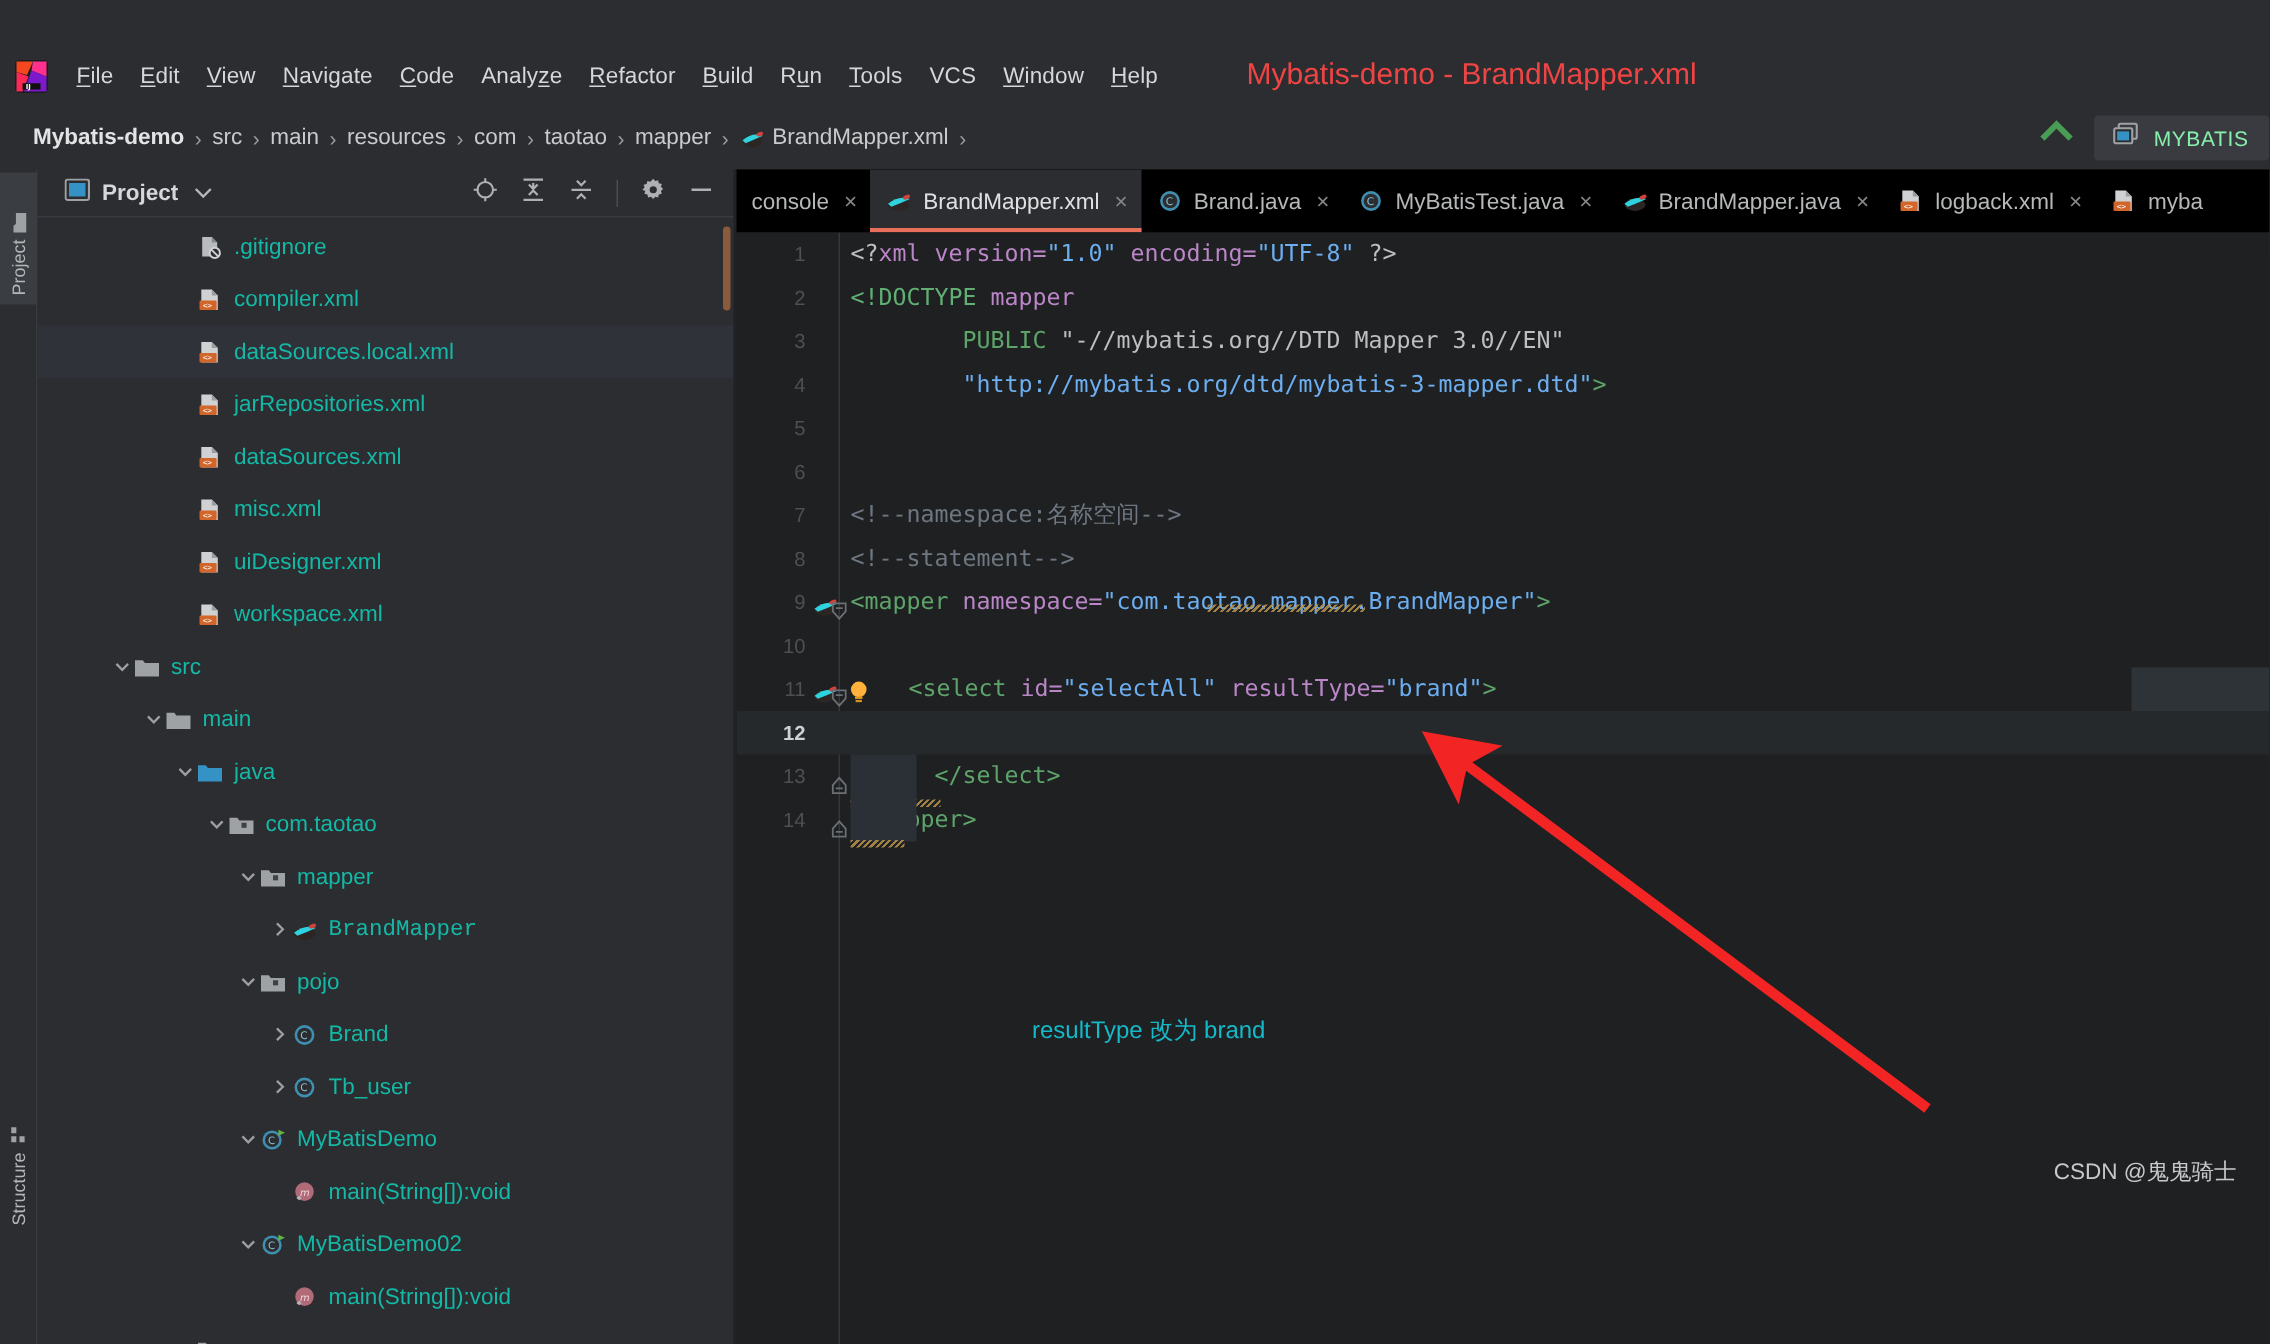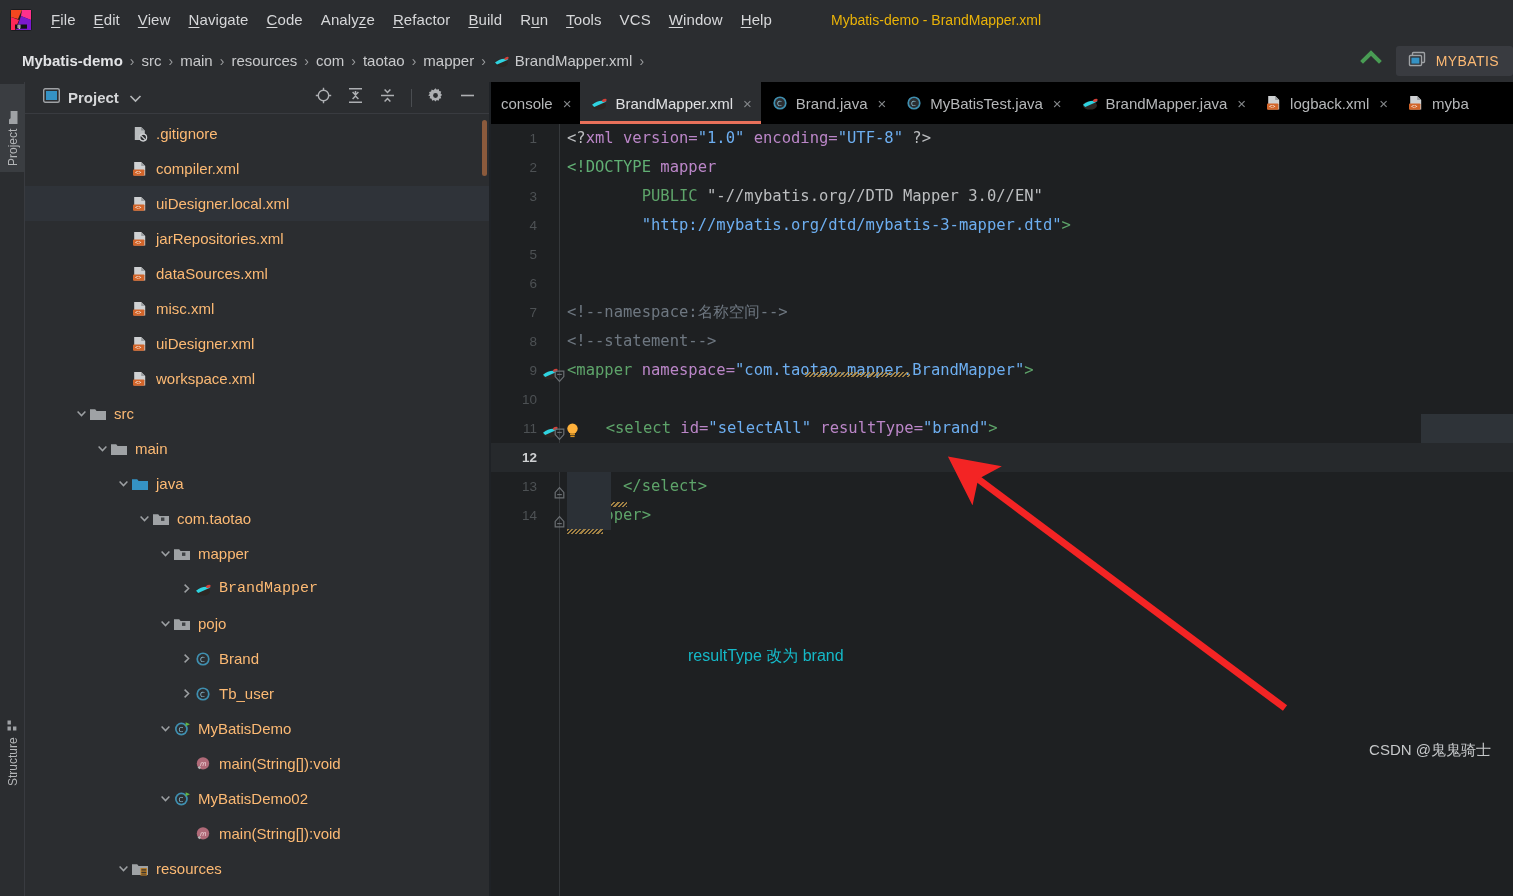--- a/index.html
+++ b/index.html
@@ -2,55 +2,55 @@
 <html><head>
 <meta charset="utf-8">
 <style>
   * { box-sizing: border-box; margin:0; padding:0; }
   html,body{ width:1513px; height:896px; overflow:hidden; background:#2b2d30; }
   body{
     font-family:"Liberation Sans", sans-serif;
     color:#bbbdbf;
     -webkit-font-smoothing:antialiased;
   }
-  .app{ position:relative; width:1513px; height:772px; background:#2b2d30; }
+  .app{ position:relative; width:1513px; height:772px; background:#2b2d30;margin-top:31px; }
 
   
   .menubar{
     position:absolute; left:0; top:0; width:1513px; height:39px;
     background:#2b2d30; display:flex; align-items:center;
   }
   .logo{ width:26px; height:26px; margin-left:8px; margin-right:8px; position:relative; }
   .logo svg{ display:block; }
   .menuitem{
     font-size:15px; color:#d6d7d9; padding:2px 9px; white-space:nowrap;
     letter-spacing:.1px;
   }
   .menuitem u{ text-decoration:underline; text-underline-offset:2px; }
   .wintitle{
-    margin-left:50px; font-size:14px; color:#eab308; white-space:nowrap;
+    margin-left:50px; font-size:20px; color:#ef4444; white-space:nowrap;
   }
 
   
   .navbar{
     position:absolute; left:0; top:39px; width:1513px; height:43px;
     background:#2b2d30; display:flex; align-items:center;
   }
   .crumbs{ display:flex; align-items:center; margin-left:22px; }
   .crumb{ font-size:15px; color:#c9cacc; white-space:nowrap; }
   .crumb.root{ font-weight:bold; color:#e2e3e5; }
   .crumb-sep{ color:#9a9c9e; font-size:14px; margin:0 7px; }
   .crumb-ico{ margin-right:5px; display:inline-flex; vertical-align:middle; }
   .navright{ position:absolute; right:0; top:0; height:43px; display:flex; align-items:center; }
   .updown{ margin-right:10px; }
   .runcfg{
     display:flex; align-items:center; gap:10px; height:30px;
     background:#393b40; padding:0 14px 0 12px; border-radius:3px; margin-right:0px;
   }
-  .runcfg .lbl{ font-size:14px; color:#fdba74; letter-spacing:.4px; }
+  .runcfg .lbl{ font-size:14px; color:#86efac; letter-spacing:.4px; }
 
   
   .toolstrip{
     position:absolute; left:0; top:82px; width:25px; height:814px;
     background:#2b2d30; border-right:1px solid #393b40;
   }
   .vtab{
     position:absolute; left:0; width:25px;
     writing-mode:vertical-rl; transform:rotate(180deg);
     font-size:12px; color:#b4b6b8; white-space:nowrap;
@@ -71,21 +71,21 @@
     border-bottom:1px solid #393b40;
   }
   .projhdr .title{ font-size:15px; color:#d6d7d9; font-weight:600; margin-left:8px;}
   .chev-dn{ margin-left:10px; }
   .projhdr-actions{ margin-left:auto; display:flex; align-items:center; gap:15px; padding-right:14px; }
   .sepv{ width:1px; height:18px; background:#4a4d51; }
 
   .tree{ position:relative; height:782px; overflow:hidden; padding-top:2px; }
   .trow{
     display:flex; align-items:center; height:35px; font-size:15px;
-    color:#fdba74; white-space:nowrap; padding-left:6px;
+    color:#14b8a6; white-space:nowrap; padding-left:6px;
   }
   .trow.sel{ background:#2f3339; }
   .arr{ width:16px; display:inline-flex; justify-content:center; align-items:center; flex:0 0 16px; }
   .tico{ display:inline-flex; margin-right:7px; flex:0 0 auto; }
   .scrollthumb{
     position:absolute; right:3px; top:6px; width:5px; height:56px;
     background:#8b5a3c; border-radius:3px;
   }
   .panel-divider{
     position:absolute; left:489px; top:82px; width:2px; height:814px; background:#1f2226;
@@ -350,21 +350,21 @@
           <div class="trow sel" style="padding-left: 90px;">
             <span class="arr"></span>
             <span class="tico">
               <svg width="18" height="16" viewBox="0 0 18 16">
                 <path d="M3.2 1h7l4 4v9.6h-11z" fill="#cfd1d3"></path>
                 <path d="M10.2 1l4 4h-4z" fill="#9a9da0"></path>
                 <rect x="2" y="8.4" width="11.4" height="6.3" rx="0.8" fill="#d2652a"></rect>
                 <text x="4.1" y="13.3" font-family="DejaVu Sans Mono, monospace" font-size="5.2" fill="#fff">&lt;&gt;</text>
               </svg>
             </span>
-            <span>uiDesigner.local.xml</span>
+            <span>dataSources.local.xml</span>
           </div>
           <div class="trow" style="padding-left: 90px;">
             <span class="arr"></span>
             <span class="tico">
               <svg width="18" height="16" viewBox="0 0 18 16">
                 <path d="M3.2 1h7l4 4v9.6h-11z" fill="#cfd1d3"></path>
                 <path d="M10.2 1l4 4h-4z" fill="#9a9da0"></path>
                 <rect x="2" y="8.4" width="11.4" height="6.3" rx="0.8" fill="#d2652a"></rect>
                 <text x="4.1" y="13.3" font-family="DejaVu Sans Mono, monospace" font-size="5.2" fill="#fff">&lt;&gt;</text>
               </svg>

